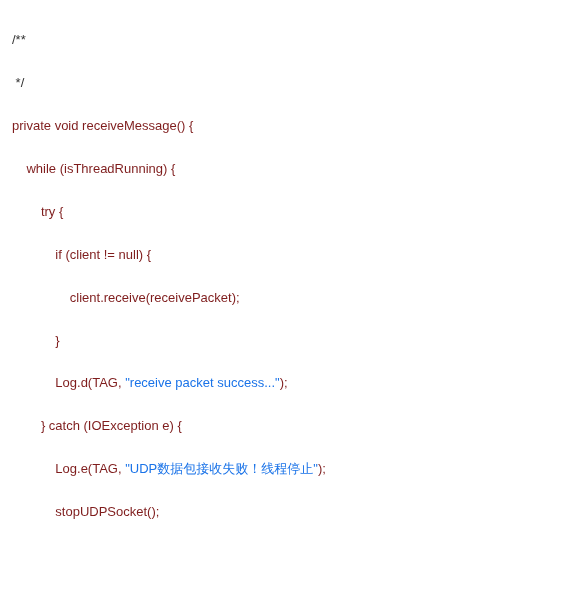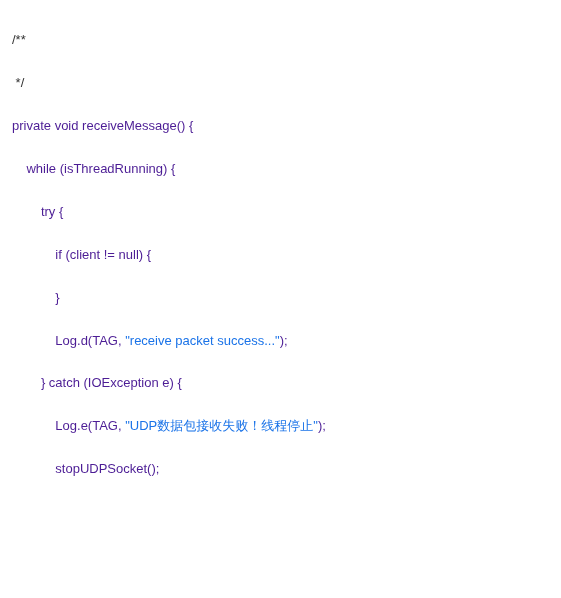--- a/index.html
+++ b/index.html
@@ -21,36 +21,37 @@
       white-space: pre;
       color: #333333;
     }
     .comment {
       color: #333333;
     }
     .string {
       color: #1a73e8;
     }
     .normal {
-      color: #4c1d95;
+      color: #7f1d1d;
     }
     .line {
       display: block;
     }
   </style>
 </head>
 <body>
 
 <div class="code-block">
 <span class="line comment">/**</span>
 <span class="line comment">&nbsp;*/</span>
 <span class="line normal">private void receiveMessage() {</span>
 <span class="line normal">&nbsp;&nbsp;&nbsp;&nbsp;while (isThreadRunning) {</span>
 <span class="line normal">&nbsp;&nbsp;&nbsp;&nbsp;&nbsp;&nbsp;&nbsp;&nbsp;try {</span>
 <span class="line normal">&nbsp;&nbsp;&nbsp;&nbsp;&nbsp;&nbsp;&nbsp;&nbsp;&nbsp;&nbsp;&nbsp;&nbsp;if (client != null) {</span>
+<span class="line normal">&nbsp;&nbsp;&nbsp;&nbsp;&nbsp;&nbsp;&nbsp;&nbsp;&nbsp;&nbsp;&nbsp;&nbsp;&nbsp;&nbsp;&nbsp;&nbsp;client.receive(receivePacket);</span>
 <span class="line normal">&nbsp;&nbsp;&nbsp;&nbsp;&nbsp;&nbsp;&nbsp;&nbsp;&nbsp;&nbsp;&nbsp;&nbsp;}</span>
 <span class="line"><span class="normal">&nbsp;&nbsp;&nbsp;&nbsp;&nbsp;&nbsp;&nbsp;&nbsp;&nbsp;&nbsp;&nbsp;&nbsp;Log.d(TAG, </span><span class="string">"receive packet success..."</span><span class="normal">);</span></span>
 <span class="line normal">&nbsp;&nbsp;&nbsp;&nbsp;&nbsp;&nbsp;&nbsp;&nbsp;} catch (IOException e) {</span>
 <span class="line"><span class="normal">&nbsp;&nbsp;&nbsp;&nbsp;&nbsp;&nbsp;&nbsp;&nbsp;&nbsp;&nbsp;&nbsp;&nbsp;Log.e(TAG, </span><span class="string">"UDP数据包接收失败！线程停止"</span><span class="normal">);</span></span>
 <span class="line normal">&nbsp;&nbsp;&nbsp;&nbsp;&nbsp;&nbsp;&nbsp;&nbsp;&nbsp;&nbsp;&nbsp;&nbsp;stopUDPSocket();</span>
 
 
 
 
 

